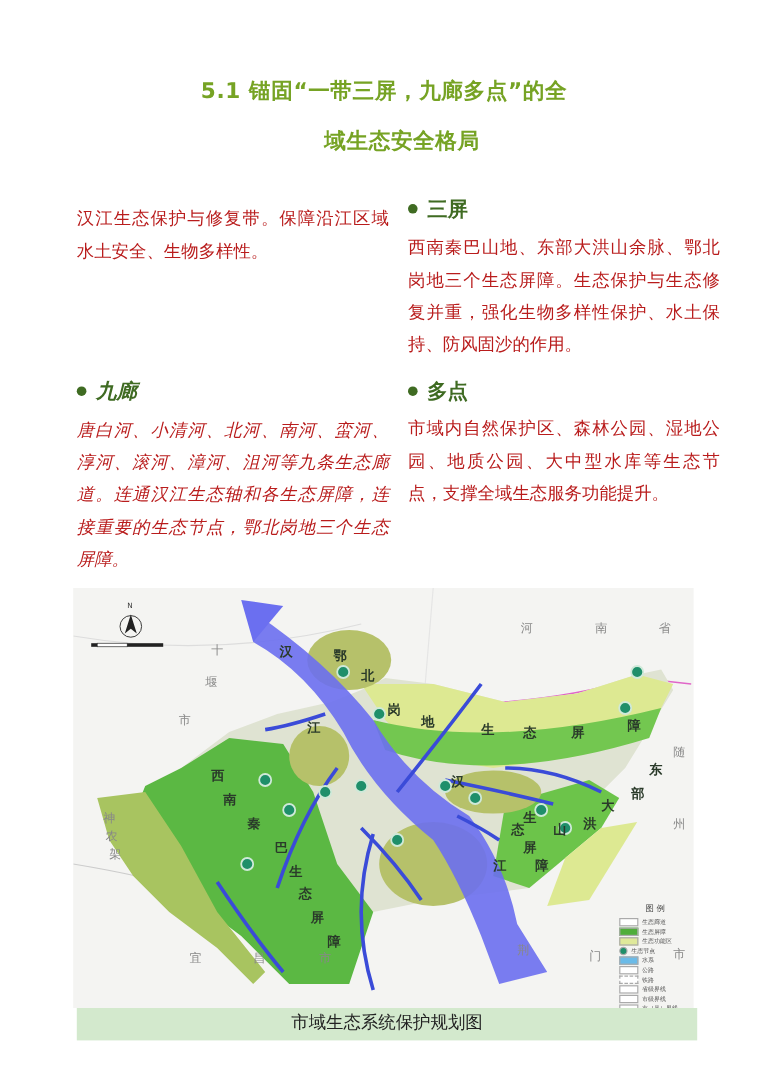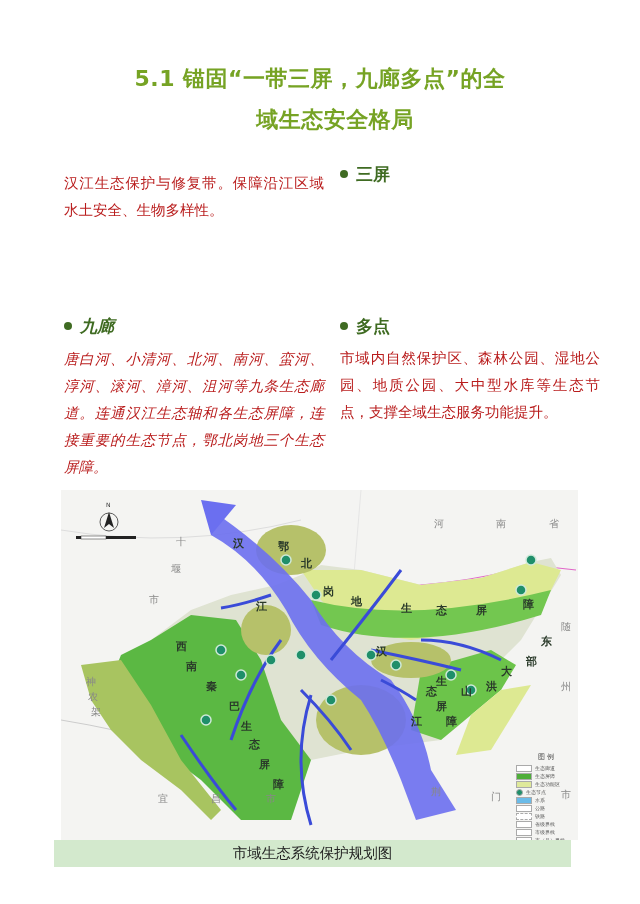--- a/index.html
+++ b/index.html
@@ -1,31 +1,31 @@
 <!DOCTYPE html>
 <html><head>
 <meta charset="utf-8">
 <style>
   html, body { margin:0; padding:0; background:#ffffff; }
   body { width:640px; height:904px; position:relative; overflow:hidden;
          font-family:"DejaVu Sans", "Liberation Sans", sans-serif; color:#222; }
   .title { position:absolute; left:0; width:640px; text-align:center;
-           color:#76a324; font-weight:bold; font-size:22px; letter-spacing:0.5px; }
+           color:#76a324; font-weight:bold; font-size:18px; letter-spacing:0.5px; }
   .t1 { top:64px; }
   .t2 { top:105px;padding-left:15px; }
   .sec { position:absolute; width:260px; }
   .sec-h { font-size:17px; font-weight:bold; color:#3f6b22; display:flex; align-items:center; height:24px; }
   .dot { width:8px; height:8px; border-radius:50%; background:#3f6b22; display:inline-block; margin-right:8px; }
   .sec-b { font-size:14.5px; line-height:27px; color:#b91c1c; margin-top:8px; text-align:justify; }
   #s1 { left:64px; top:162px; }
   #s2 { left:340px; top:162px; }
   #s3 { left:64px; top:314px;font-style:italic; }
   #s4 { left:340px; top:314px;font-family:Liberation Mono, monospace; }
   .map { position:absolute; left:61px; top:490px; width:517px; height:350px; background:#f4f4f2; overflow:hidden; }
-  .caption { position:absolute; left:54px; top:840px; width:517px; height:27px;
+  .caption { position:absolute; left:64px; top:840px; width:517px; height:27px;
              background:#d3e9cd; text-align:center; font-size:14.5px; line-height:27px; color:#222; }
   .page-num { position:absolute; left:560px; top:920px; font-size:13px; color:#555; }
   .map svg { position:absolute; left:0; top:0; }
   .lbl { font-size:11px; font-weight:bold; fill:#2a3a2a; }
   .legend { position:absolute; left:455px; top:262px; width:60px; font-size:5px; color:#555; }
   .legend-title { text-align:center; font-size:7px; color:#444; margin-bottom:2px; }
   .leg-row { display:flex; align-items:center; height:8px; }
   .leg-sw { width:14px; height:5px; margin-right:3px; border:1px solid #aaa; }
 </style>
 </head>
@@ -35,20 +35,21 @@
 <div class="title t2">域生态安全格局</div>
 
 <div class="sec" id="s1">
   <div class="sec-b">汉江生态保护与修复带。保障沿江区域水土安全、生物多样性。</div>
 </div>
 <div class="sec" id="s2">
   <div class="sec-h">
       <span class="dot"></span>
       <span>三屏</span>
     </div>
+  <div class="sec-b">西南秦巴山地、东部大洪山余脉、鄂北岗地三个生态屏障。生态保护与生态修复并重，强化生物多样性保护、水土保持、防风固沙的作用。</div>
 </div>
 <div class="sec" id="s3">
   <div class="sec-h">
       <span class="dot"></span>
       <span>九廊</span>
     </div>
   <div class="sec-b">唐白河、小清河、北河、南河、蛮河、淳河、滚河、漳河、沮河等九条生态廊道。连通汉江生态轴和各生态屏障，连接重要的生态节点，鄂北岗地三个生态屏障。</div>
 </div>
 <div class="sec" id="s4">
   <div class="sec-h">

